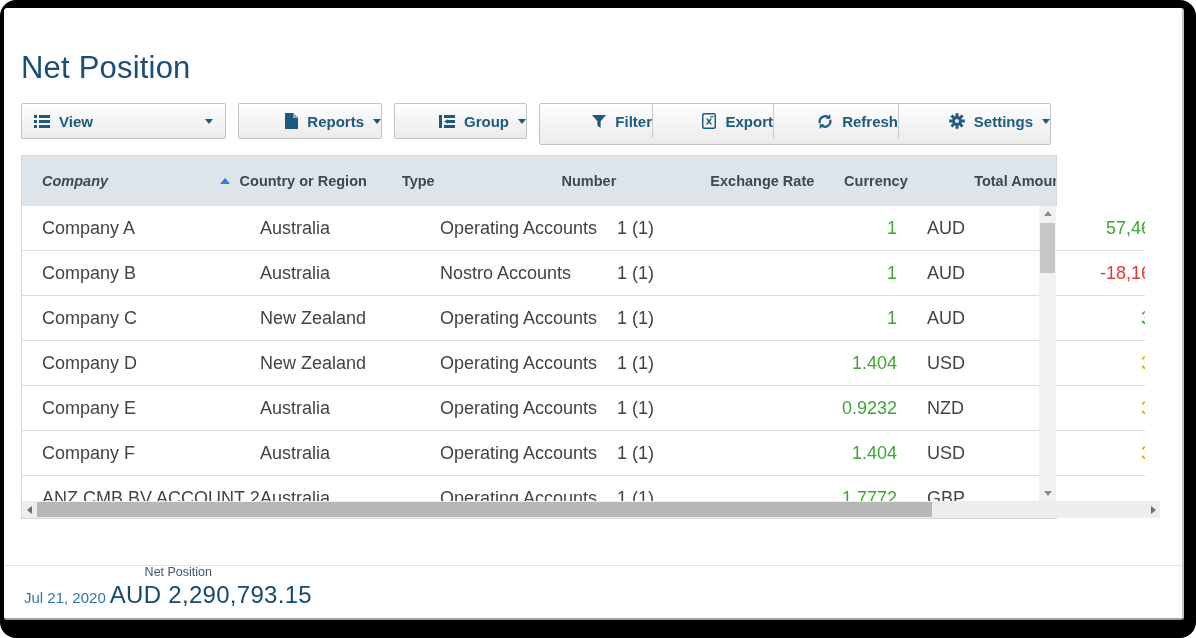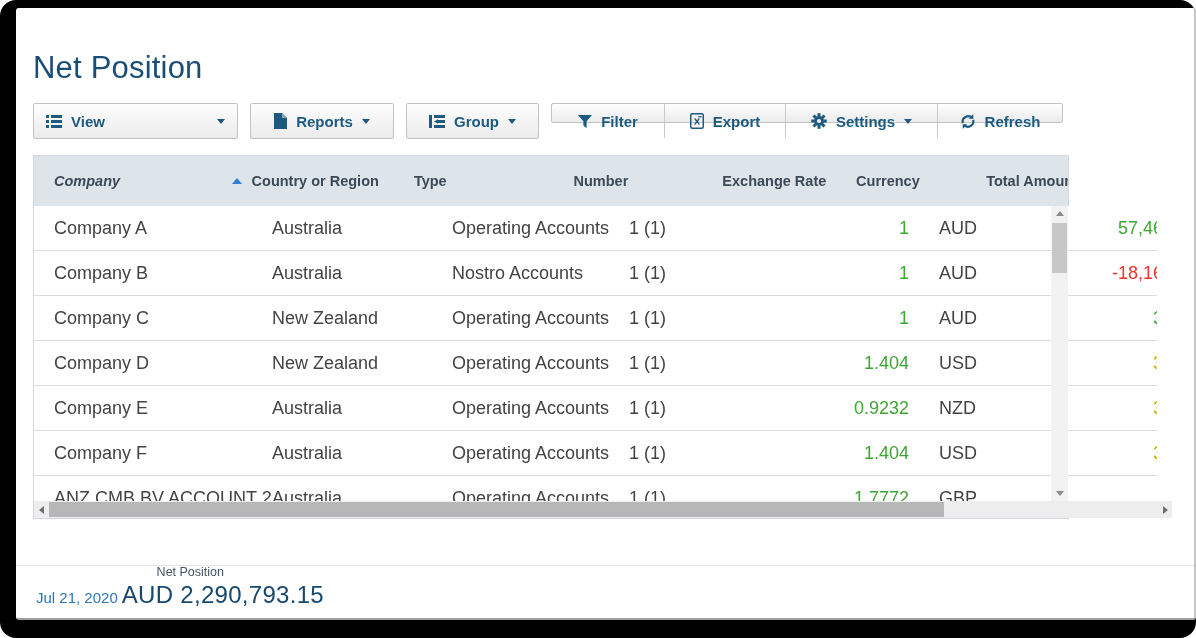--- a/index.html
+++ b/index.html
@@ -1,28 +1,28 @@
 <!DOCTYPE html>
 <html><head>
 <meta charset="utf-8">
 <style>
   *{margin:0;padding:0;box-sizing:border-box}
   html,body{width:1196px;height:638px;font-family:"Liberation Sans",sans-serif;background:#fff;overflow:hidden}
   .frame{position:absolute;left:0;top:0;width:1196px;height:638px;background:#000;border-radius:16px}
-  .page{position:absolute;left:16px;top:8px;width:1180px;height:612px;background:#fff;border-radius:3px;
+  .page{position:absolute;left:4px;top:8px;width:1180px;height:612px;background:#fff;border-radius:3px;
         border-right:2px solid #c4c4c4;border-bottom:2px solid #9e9e9e;overflow:hidden}
   .title{position:absolute;left:17px;top:42px;font-size:31px;color:#1a4e78;letter-spacing:.2px}
 
   
   .toolbar{position:absolute;left:17px;top:95px;display:flex;gap:12px;height:36px}
-  .btn{display:flex;align-items:center;justify-content:center;height:36px;background:linear-gradient(#fefefe,#ebebeb);
+  .btn{display:flex;align-items:center;justify-content:flex-end;height:36px;background:linear-gradient(#fefefe,#ebebeb);
        border:1px solid #c3c3c3;border-radius:2px;color:#1c5a80;font-size:15px;font-weight:600;cursor:pointer;white-space:nowrap}
   .btn .blabel{margin-left:9px}
   .caret{width:0;height:0;border-left:4.5px solid transparent;border-right:4.5px solid transparent;border-top:5px solid #1c5a80;margin-left:9px}
-  .btn-group{display:flex;height:20px;background:linear-gradient(#fefefe,#ebebeb);border:1px solid #c3c3c3;border-radius:2px}
+  .btn-group{display:flex;height:42px;background:linear-gradient(#fefefe,#ebebeb);border:1px solid #c3c3c3;border-radius:2px}
   .btn-group .btn{border:none;background:none;border-radius:0;height:34px}
   .btn-group .btn + .btn{border-left:1px solid #c9c9c9}
   .btn.w-view{width:205px;justify-content:space-between;padding:0 12px}
   .btn.w-view .left{display:flex;align-items:center}
   .btn.w-reports{width:144px}.btn.w-group{width:133px}
   .btn.w-filter{width:112px}.btn.w-export{width:121px}.btn.w-refresh{width:125px}.btn.w-settings{width:152px}
   .bicon{display:flex;align-items:center}
 
   
   .tbl{position:absolute;left:17px;top:147px;width:1036px;border:1px solid #d2d8dd;background:#fff}
@@ -143,53 +143,53 @@
       <div class="btn w-export">
         <span class="bicon">
           <svg width="14" height="16" viewBox="0 0 14 16">
                 <rect x="0.75" y="0.75" width="12.5" height="14.5" rx="1.5" fill="none" stroke="#1c5a80" stroke-width="1.5"></rect>
                 <path d="M4 5.6h1.8L7 7.6l1.2-2H10L8 8.6l2.1 3H8.3L7 9.6l-1.3 2H3.9l2.1-3z" fill="#1c5a80"></path>
                 <rect x="8.2" y="3.1" width="3.4" height="1.2" fill="#1c5a80"></rect>
               </svg>
         </span>
         <span class="blabel">Export</span>
       </div>
+      <div class="btn w-refresh">
+        <span class="bicon">
+          <svg width="16" height="15" viewBox="0 0 16 15">
+                <g fill="none" stroke="#1c5a80" stroke-width="2.1">
+                  <path d="M2.8 9.2a5.6 5.6 0 0 1 9.4-5.3"></path>
+                  <path d="M13.2 5.8a5.6 5.6 0 0 1-9.4 5.3"></path>
+                </g>
+                <path fill="#1c5a80" d="M13.3 0v4.8H8.6z"></path>
+                <path fill="#1c5a80" d="M2.7 15v-4.8h4.7z"></path>
+              </svg>
+        </span>
+        <span class="blabel">Refresh</span>
+      </div>
       <div class="btn w-settings">
         <span class="bicon">
           <svg width="16" height="16" viewBox="-8 -8 16 16">
                 <g fill="#1c5a80">
                   <circle r="5"></circle>
                   <rect id="gt" x="-1.5" y="-7.8" width="3" height="3.2"></rect>
                   <use href="#gt" transform="rotate(45)"></use>
                   <use href="#gt" transform="rotate(90)"></use>
                   <use href="#gt" transform="rotate(135)"></use>
                   <use href="#gt" transform="rotate(180)"></use>
                   <use href="#gt" transform="rotate(225)"></use>
                   <use href="#gt" transform="rotate(270)"></use>
                   <use href="#gt" transform="rotate(315)"></use>
                 </g>
                 <circle r="2.1" fill="#f0f0f0"></circle>
               </svg>
         </span>
         <span class="blabel">Settings</span>
         <span class="caret"></span>
       </div>
-      <div class="btn w-refresh">
-        <span class="bicon">
-          <svg width="16" height="15" viewBox="0 0 16 15">
-                <g fill="none" stroke="#1c5a80" stroke-width="2.1">
-                  <path d="M2.8 9.2a5.6 5.6 0 0 1 9.4-5.3"></path>
-                  <path d="M13.2 5.8a5.6 5.6 0 0 1-9.4 5.3"></path>
-                </g>
-                <path fill="#1c5a80" d="M13.3 0v4.8H8.6z"></path>
-                <path fill="#1c5a80" d="M2.7 15v-4.8h4.7z"></path>
-              </svg>
-        </span>
-        <span class="blabel">Refresh</span>
-      </div>
     </div>
   </div>
 
   <div class="tbl">
     <div class="thead">
       <div class="th h-company">
         <span>Company</span>
         <span class="sort-asc"></span>
       </div>
       <div class="th h-country">Country or Region</div>

